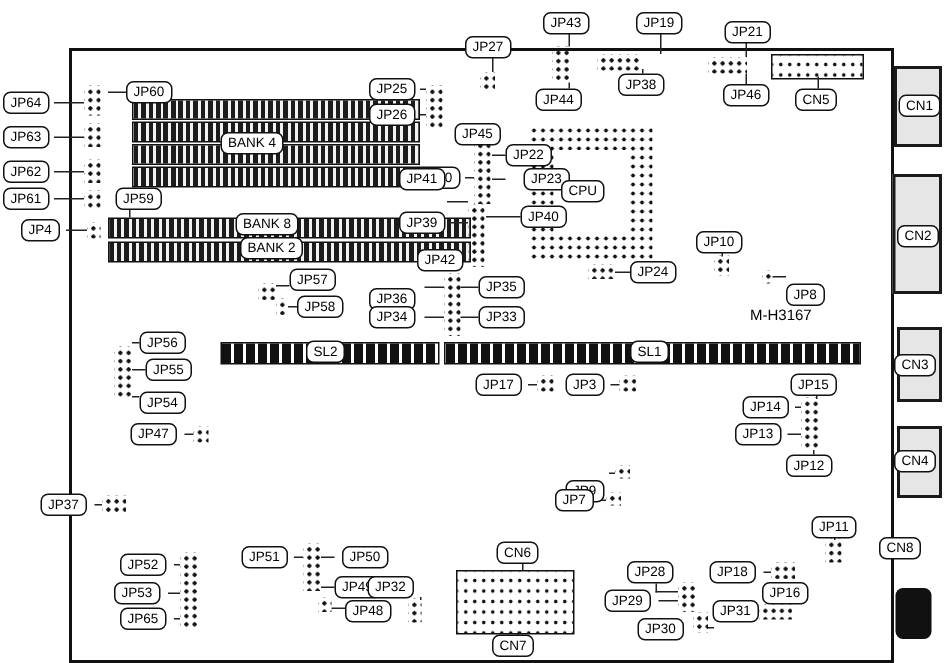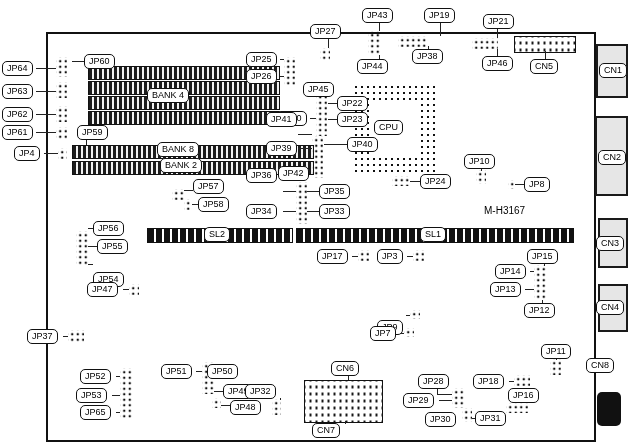--- a/index.html
+++ b/index.html
@@ -172,74 +172,74 @@
   <div class="lbl" style="left:2px;top:125px">JP61</div>
   <div class="lbl" style="left:77px;top:125px">JP59</div>
   <div class="lbl" style="left:14px;top:146px">JP4</div>
   <div class="lbl" style="left:27px;top:329px">JP37</div>
 
   <div class="lbl" style="left:246px;top:52px">JP25</div>
   <div class="lbl" style="left:246px;top:69px">JP26</div>
   <div class="lbl" style="left:303px;top:82px">JP45</div>
   <div class="lbl" style="left:276px;top:111px">JP20</div>
   <div class="lbl" style="left:337px;top:96px">JP22</div>
-  <div class="lbl" style="left:337px;top:112px">JP23</div>
+  <div class="lbl" style="left:349px;top:112px">JP23</div>
   <div class="lbl" style="left:266px;top:112px">JP41</div>
   <div class="lbl" style="left:266px;top:141px">JP39</div>
   <div class="lbl" style="left:347px;top:137px">JP40</div>
   <div class="lbl" style="left:278px;top:166px">JP42</div>
   <div class="lbl" style="left:374px;top:120px">CPU</div>
 
   <div class="lbl" style="left:147px;top:88px">BANK 4</div>
   <div class="lbl" style="left:157px;top:142px">BANK 8</div>
   <div class="lbl" style="left:160px;top:158px">BANK 2</div>
 
   <div class="lbl" style="left:193px;top:179px">JP57</div>
   <div class="lbl" style="left:198px;top:197px">JP58</div>
-  <div class="lbl" style="left:246px;top:168px">JP36</div>
+  <div class="lbl" style="left:246px;top:192px">JP36</div>
   <div class="lbl" style="left:319px;top:184px">JP35</div>
   <div class="lbl" style="left:246px;top:204px">JP34</div>
   <div class="lbl" style="left:319px;top:204px">JP33</div>
   <div class="lbl" style="left:420px;top:174px">JP24</div>
   <div class="lbl" style="left:464px;top:154px">JP10</div>
-  <div class="lbl" style="left:524px;top:177px">JP8</div>
-  <div class="lbl-plain" style="left:484px;top:205px">M-H3167</div>
+  <div class="lbl" style="left:524px;top:189px">JP8</div>
+  <div class="lbl-plain" style="left:500px;top:205px">M-H3167</div>
 
   <div class="lbl" style="left:204px;top:227px">SL2</div>
   <div class="lbl" style="left:420px;top:227px">SL1</div>
 
   <div class="lbl" style="left:93px;top:221px">JP56</div>
   <div class="lbl" style="left:97px;top:239px">JP55</div>
-  <div class="lbl" style="left:93px;top:272px">JP54</div>
+  <div class="lbl" style="left:93px;top:261px">JP54</div>
   <div class="lbl" style="left:87px;top:282px">JP47</div>
 
   <div class="lbl" style="left:317px;top:249px">JP17</div>
   <div class="lbl" style="left:377px;top:249px">JP3</div>
   <div class="lbl" style="left:527px;top:249px">JP15</div>
   <div class="lbl" style="left:495px;top:264px">JP14</div>
   <div class="lbl" style="left:490px;top:282px">JP13</div>
   <div class="lbl" style="left:524px;top:303px">JP12</div>
   <div class="lbl" style="left:377px;top:320px">JP9</div>
   <div class="lbl" style="left:370px;top:326px">JP7</div>
   <div class="lbl" style="left:541px;top:344px">JP11</div>
 
   <div class="lbl" style="left:80px;top:369px">JP52</div>
   <div class="lbl" style="left:76px;top:388px">JP53</div>
   <div class="lbl" style="left:80px;top:405px">JP65</div>
   <div class="lbl" style="left:161px;top:364px">JP51</div>
-  <div class="lbl" style="left:207px;top:364px">JP50</div>
+  <div class="lbl" style="left:228px;top:364px">JP50</div>
   <div class="lbl" style="left:223px;top:384px">JP49</div>
   <div class="lbl" style="left:230px;top:400px">JP48</div>
   <div class="lbl" style="left:245px;top:384px">JP32</div>
   <div class="lbl" style="left:331px;top:361px">CN6</div>
-  <div class="lbl" style="left:312px;top:423px">CN7</div>
+  <div class="lbl" style="left:328px;top:423px">CN7</div>
   <div class="lbl" style="left:418px;top:374px">JP28</div>
   <div class="lbl" style="left:403px;top:393px">JP29</div>
   <div class="lbl" style="left:425px;top:412px">JP30</div>
-  <div class="lbl" style="left:475px;top:411px">JP31</div>
+  <div class="lbl" style="left:475px;top:400px">JP31</div>
   <div class="lbl" style="left:473px;top:374px">JP18</div>
   <div class="lbl" style="left:508px;top:388px">JP16</div>
   <div class="lbl" style="left:586px;top:358px">CN8</div>
 
   <div class="lbl" style="left:599px;top:63px">CN1</div>
   <div class="lbl" style="left:598px;top:150px">CN2</div>
   <div class="lbl" style="left:596px;top:236px">CN3</div>
   <div class="lbl" style="left:596px;top:300px">CN4</div>
 
 </div>

